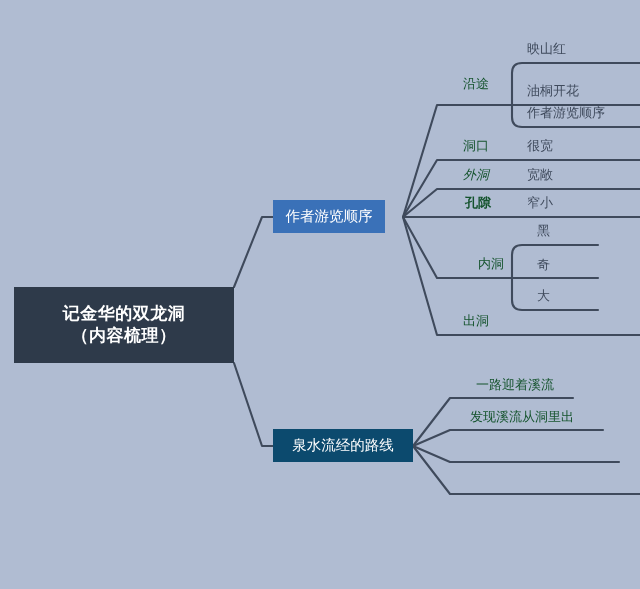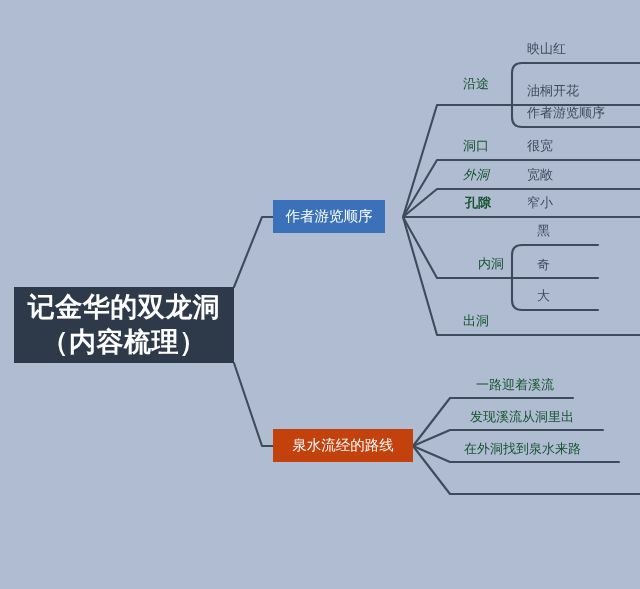--- a/index.html
+++ b/index.html
@@ -33,38 +33,38 @@
     color: #ffffff;
     line-height: 1.28;
     white-space: pre-line;
   }
   #root-node {
     left: 14px;
     top: 287px;
     width: 220px;
     height: 76px;
     background: #2e3a4a;
-    font-size: 27px;
+    font-size: 17px;
     font-weight: bold;
     letter-spacing: 0.5px;
   }
   #branch-tour {
     left: 273px;
     top: 200px;
     width: 112px;
     height: 33px;
     background: #3a71b8;
     font-size: 14.5px;
   }
   #branch-spring {
     left: 273px;
     top: 429px;
     width: 140px;
     height: 33px;
-    background: #c2410c;
+    background: #0c4a6e;
     font-size: 14.5px;
   }
   .leaf {
     position: absolute;
     color: #3c4656;
     font-size: 13px;
     white-space: nowrap;
     line-height: 1;
   }
   .leaf.lvl2 { color: #14532d; }
@@ -136,16 +136,15 @@
   <div class="leaf lvl3" style="left:537px; top:224px;">黑</div>
 
   <div class="leaf lvl3" style="left:537px; top:258px;">奇</div>
 
   <div class="leaf lvl3" style="left:537px; top:289px;">大</div>
 
   <div class="leaf lvl2" style="left:476px; top:378px;">一路迎着溪流</div>
 
   <div class="leaf lvl2" style="left:470px; top:410px;">发现溪流从洞里出</div>
 
-  <div class="leaf lvl2" style="left:464px; top:442px;">在外洞找到泉水来路</div>
 
 
 </div>
 
 </body></html>

